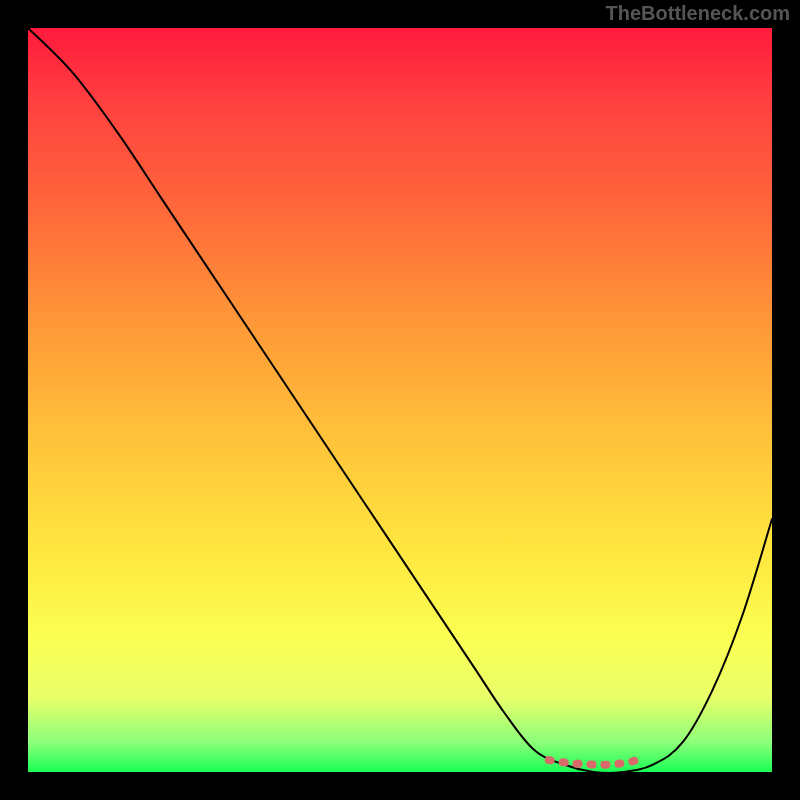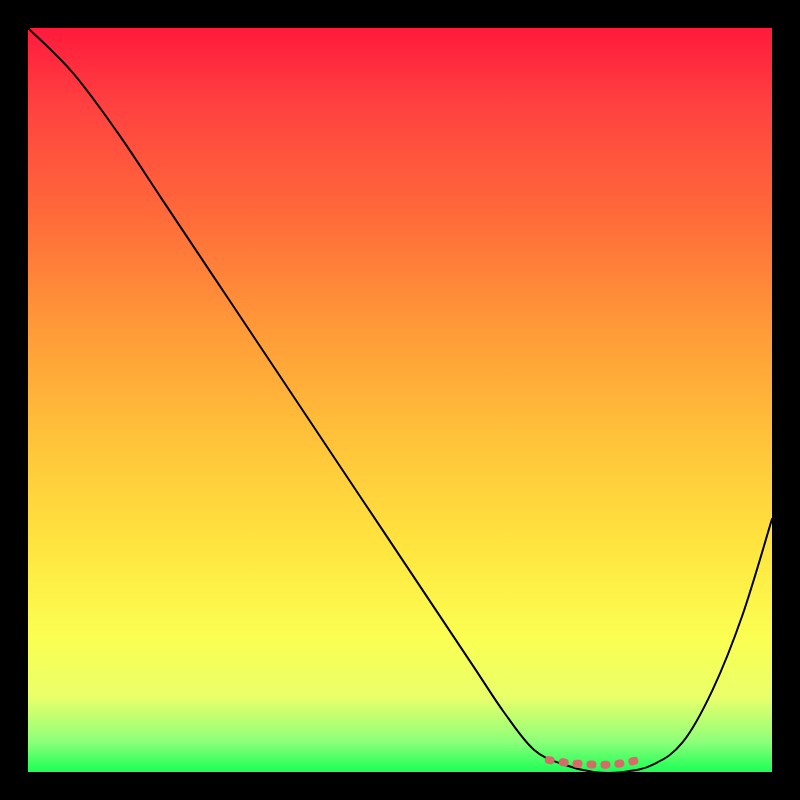--- a/index.html
+++ b/index.html
@@ -50,19 +50,20 @@
     top: 0;
     width: 744px;
     height: 744px;
     overflow: visible;
   }
 </style>
 </head>
 <body>
 
 <div class="frame">
+  <div class="watermark">TheBottleneck.com</div>
   <div class="plot-area">
     <svg class="curve" viewBox="0 0 744 744" preserveAspectRatio="none">
       <path id="main-curve" fill="none" stroke="#000" stroke-width="2" stroke-linecap="round" d="M 0 0 C 8.0352 8.035199999999998, 28.5696 25.891199999999994, 44.64 44.639999999999986 C 60.7104 63.388799999999975, 73.20960000000001 81.39359999999996, 89.28 104.15999999999997 C 105.3504 126.92639999999997, 117.84959999999998 147.0144, 133.92 171.12 C 149.9904 195.22560000000001, 162.4896 213.97439999999997, 178.56 238.07999999999998 C 194.6304 262.18559999999997, 207.12959999999998 280.93440000000004, 223.2 305.04 C 239.2704 329.1456, 251.76959999999997 347.8944, 267.84 372 C 283.9104 396.1056, 296.40959999999995 414.85440000000006, 312.47999999999996 438.96000000000004 C 328.55039999999997 463.0656, 341.0496 481.8144, 357.12 505.91999999999996 C 373.1904 530.0255999999999, 385.68960000000004 548.7744, 401.76000000000005 572.88 C 417.83040000000005 596.9856, 433.008 619.7520000000001, 446.4 639.84 C 459.792 659.928, 465.44640000000004 669.7488000000001, 476.16 684.48 C 486.8736 699.2112, 495.20640000000003 712.3055999999999, 505.92 721.68 C 516.6336 731.0544, 524.9663999999999 732.5423999999999, 535.68 736.56 C 546.3936 740.5776, 554.7264 742.6608, 565.44 744 C 576.1536000000001 745.3392, 584.4864000000001 745.3392, 595.2 744 C 605.9136 742.6608, 614.2463999999999 741.9168, 624.9599999999999 736.56 C 635.6736 731.2031999999999, 644.0064 727.6320000000001, 654.72 714.24 C 665.4336000000001 700.848, 673.7664 684.9264, 684.48 662.16 C 695.1936000000001 639.3936, 703.5264 618.5616, 714.24 587.76 C 724.9536 556.9584, 738.6432 508.4496, 744 491.03999999999996"></path>
       <path id="flat-segment" fill="none" stroke="#d86a6a" stroke-width="8" stroke-linecap="round" stroke-dasharray="2 12" d="M 520.8 732.096 C 523.4784 732.49776, 530.3231999999999 733.6583999999999, 535.68 734.328 C 541.0368 734.9976, 545.2031999999999 735.4142400000001, 550.56 735.816 C 555.9168 736.21776, 560.0832 736.42608, 565.44 736.56 C 570.7968000000001 736.6939199999999, 574.9632 736.8278399999999, 580.32 736.56 C 585.6768000000001 736.29216, 589.8432 735.8755199999999, 595.2 735.072 C 600.5568000000001 734.2684800000001, 607.4015999999999 732.63168, 610.0799999999999 732.096"></path>
     </svg>
   </div>
 </div>
 
 </body></html>

